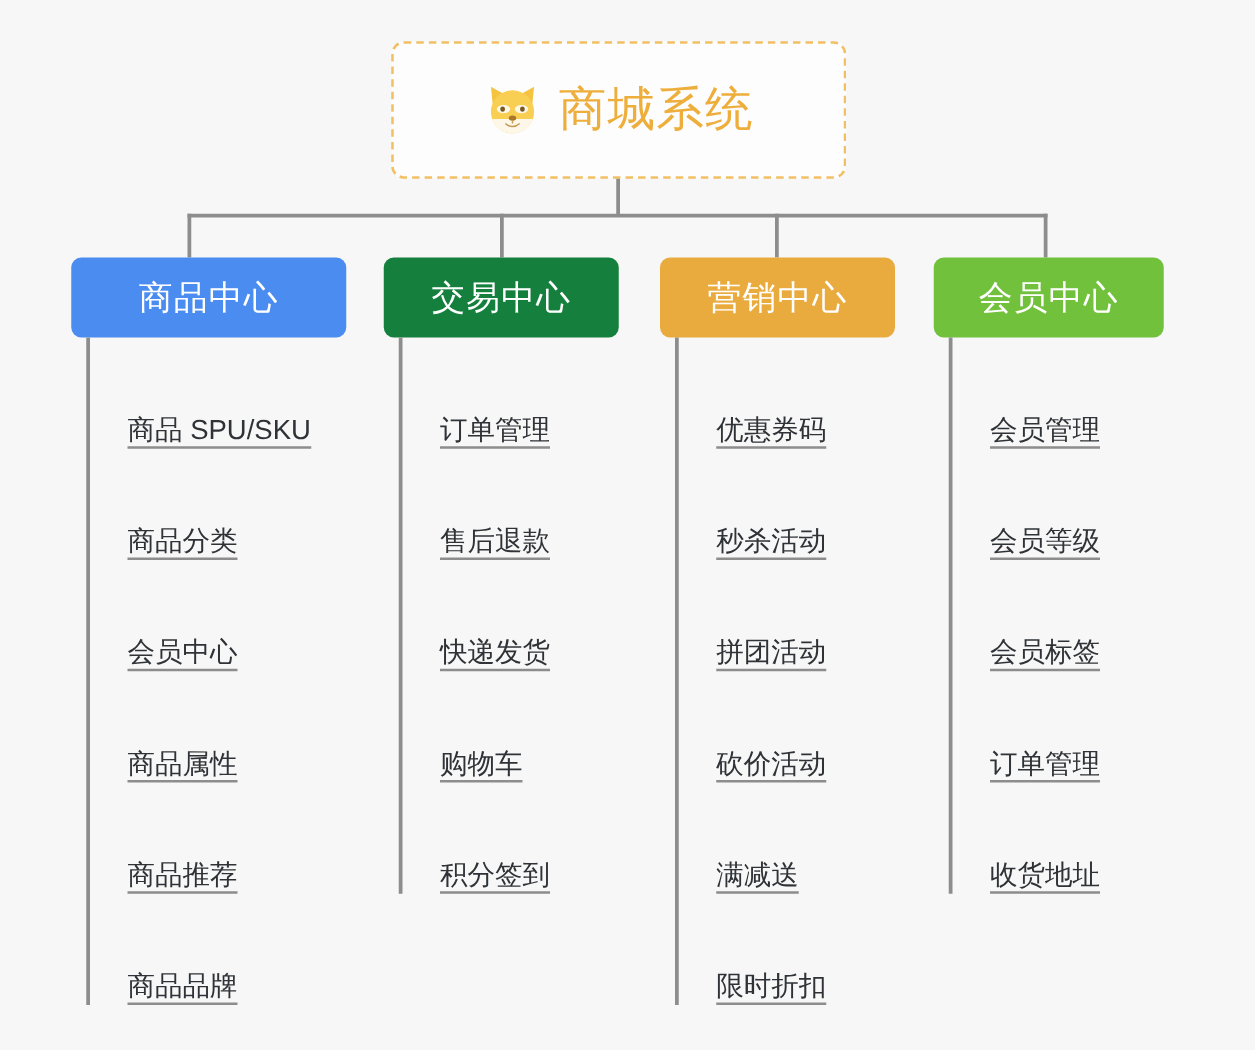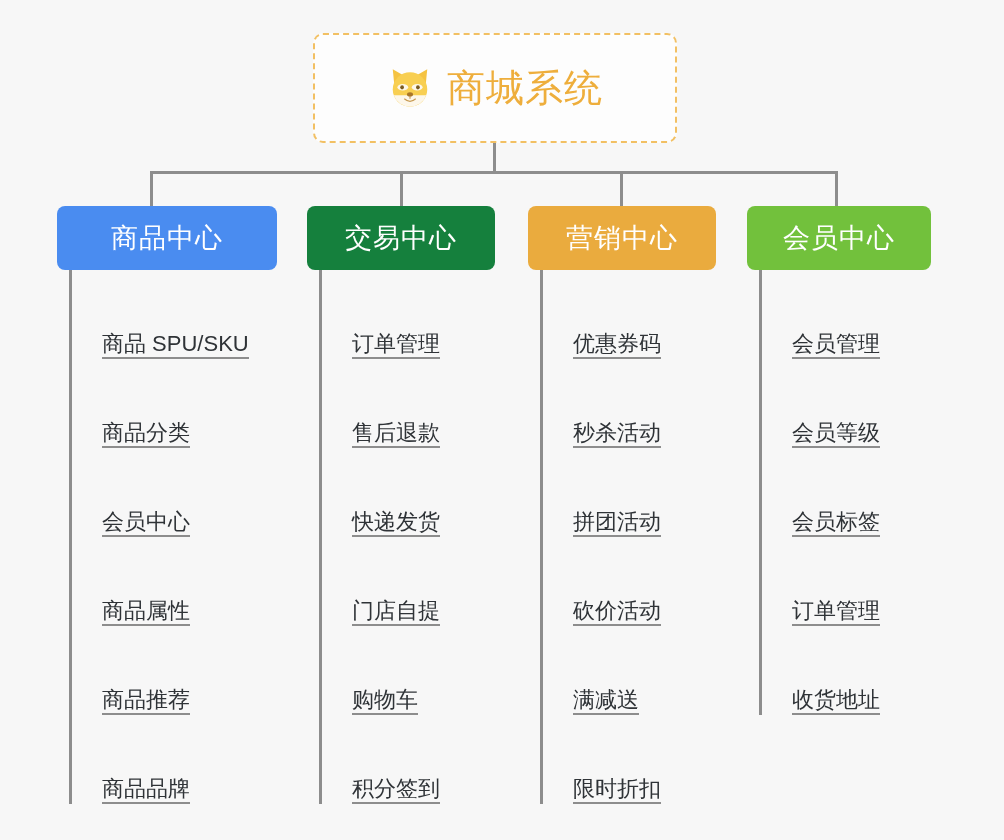--- a/index.html
+++ b/index.html
@@ -192,23 +192,20 @@
       <div class="leaf-item">
           <span class="leaf-label">订单管理</span>
         </div>
       <div class="leaf-item">
           <span class="leaf-label">售后退款</span>
         </div>
       <div class="leaf-item">
           <span class="leaf-label">快递发货</span>
         </div>
       <div class="leaf-item">
-          <span class="leaf-label">门店自提</span>
-        </div>
-      <div class="leaf-item">
           <span class="leaf-label">购物车</span>
         </div>
       <div class="leaf-item">
           <span class="leaf-label">积分签到</span>
         </div>
     </div>
   </div>
 
   <div class="branch branch-marketing">
     <div class="branch-header" style="background: rgb(234, 171, 62);">

